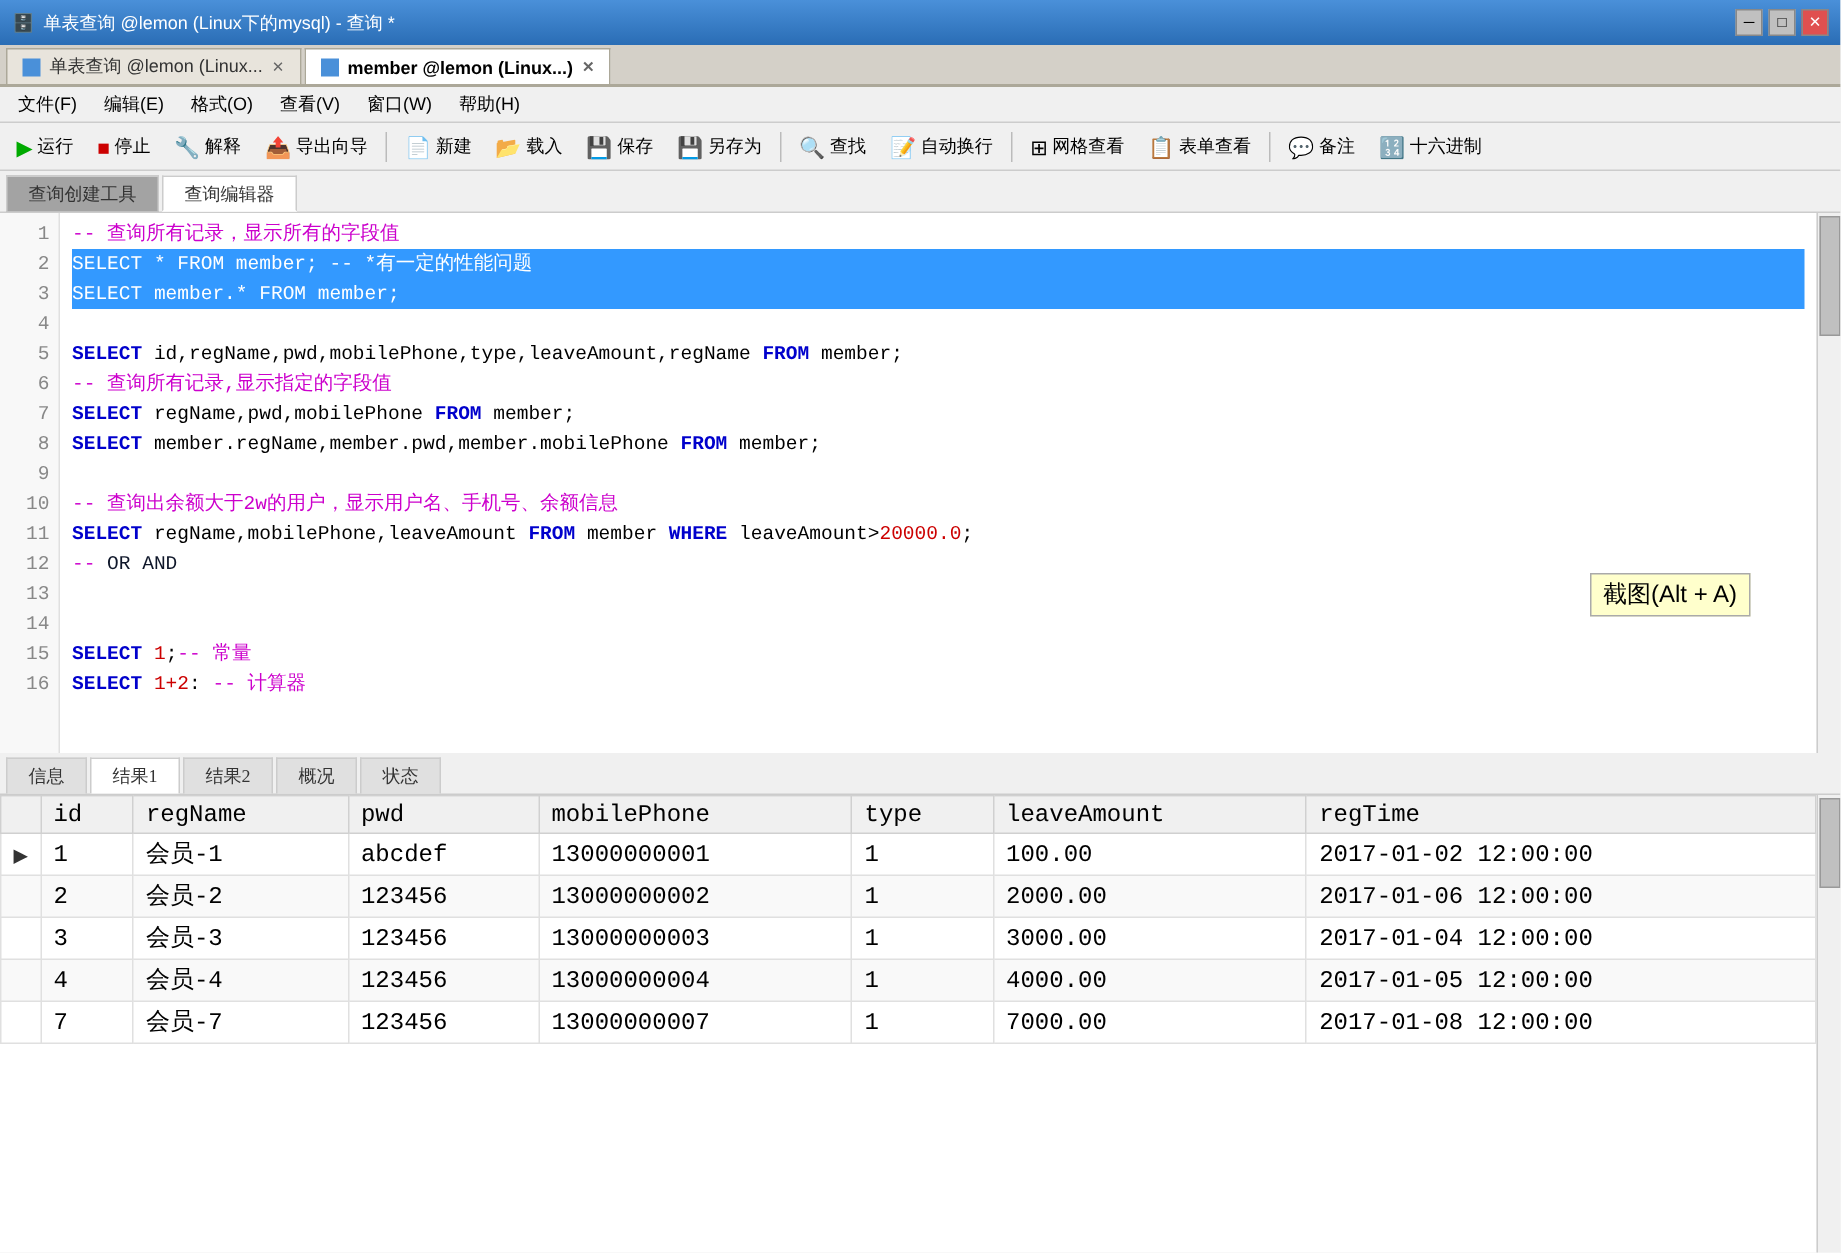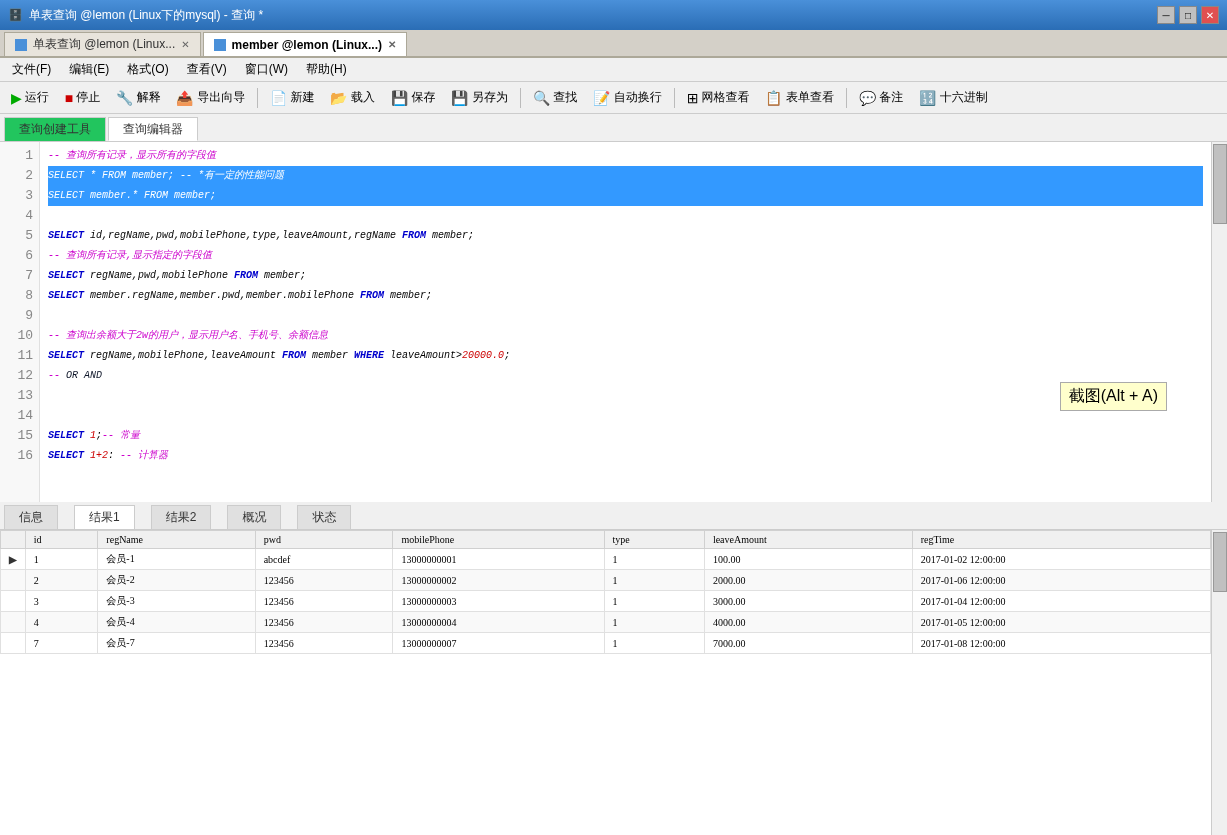--- a/index.html
+++ b/index.html
@@ -108,21 +108,21 @@
     }
     .sub-tab {
       height: 24px;
       padding: 0 14px;
       display: flex;
       align-items: center;
       cursor: pointer;
       border: 1px solid #ccc;
       border-bottom: none;
       font-size: 12px;
-      background: #22c55e;
+      background: #a3a3a3;
       margin-right: 2px;
       color: #333;
     }
     .sub-tab.active { background: white; border-bottom: 1px solid white; }
 
     
     .editor-container {
       background: white;
       height: 360px;
       overflow: hidden;
@@ -139,25 +139,24 @@
       font-size: 13px;
       line-height: 20px;
       text-align: right;
       padding-right: 6px;
       flex-shrink: 0;
     }
     .code-area {
       flex: 1;
       padding: 4px 8px;
       font-family: "Courier New", monospace;
-      font-size: 10px;
+      font-size: 13px;
       line-height: 20px;
       overflow: hidden;
       background: white;
-      font-style: italic;
     }
     .code-line { display: flex; align-items: center; min-height: 20px; white-space: pre; }
     .code-line.selected { background: #3399ff; color: white !important; }
     .code-line.selected * { color: white !important; }
 
     
     .kw { color: #0000cc; font-weight: bold; }
     .cm { color: #cc00cc; }
     .num { color: #cc0000; }
 
@@ -194,41 +193,42 @@
     .results-tab {
       height: 24px;
       padding: 0 14px;
       display: flex;
       align-items: center;
       cursor: pointer;
       border: 1px solid #ccc;
       border-bottom: none;
       font-size: 12px;
       background: #e0e0e0;
-      margin-right: 16px;
+      margin-right: 2px;
       color: #333;
+      font-family: Liberation Serif, serif;
     }
     .results-tab.active { background: white; }
 
     
     .data-table-container {
       flex: 1;
       overflow: hidden;
       display: flex;
       position: relative;
     }
     .data-table-scroll {
       flex: 1;
       overflow: hidden;
     }
     .data-table {
       width: 100%;
       border-collapse: collapse;
-      font-size: 10px;
-      font-family: Liberation Serif, serif;
+      font-size: 16px;
+      font-family: Liberation Mono, monospace;
     }
     .data-table th {
       background: #f0f0f0;
       border: 1px solid #d0d0d0;
       padding: 3px 8px;
       text-align: left;
       font-weight: normal;
       color: #000;
       white-space: nowrap;
     }

